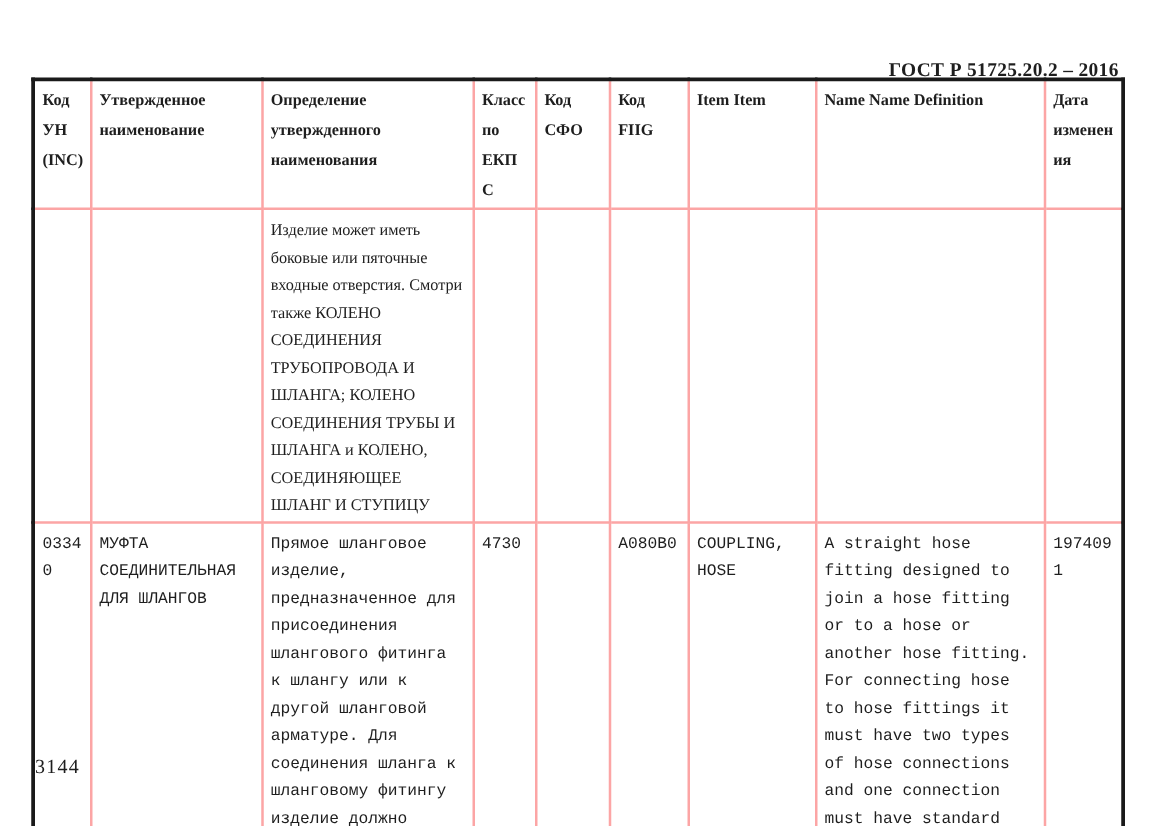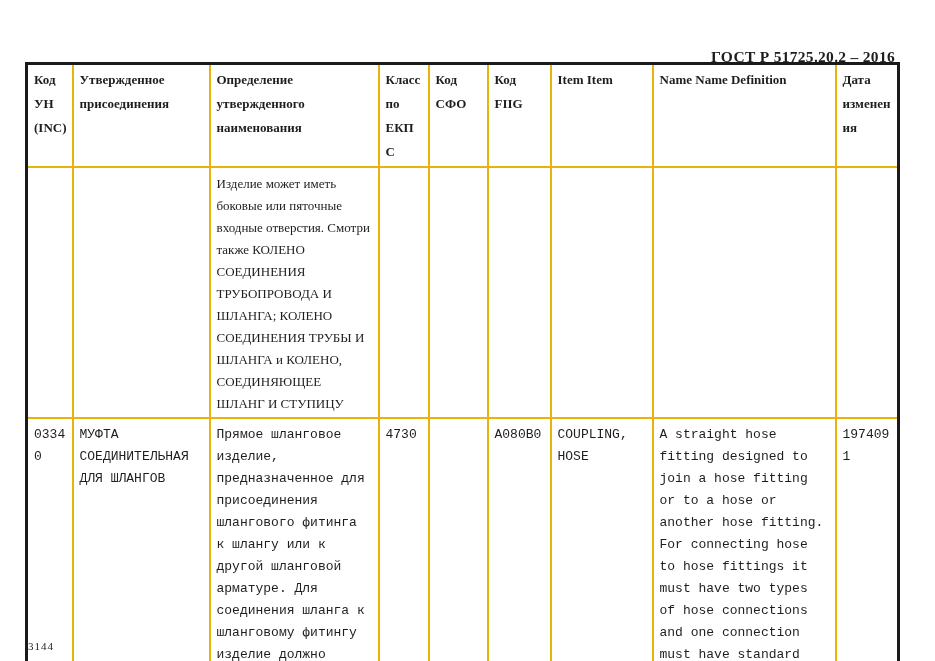--- a/index.html
+++ b/index.html
@@ -22,21 +22,21 @@
 
   table.catalog {
     position: absolute;
     left: 25px; top: 62px;
     width: 872px;
     border-collapse: collapse;
     table-layout: fixed;
     border: 3px solid #1a1a1a;
   }
   table.catalog th, table.catalog td {
-    border: 2px solid #eab308;
+    border: 2px solid #fca5a5;
     vertical-align: top;
     text-align: left;
     font-size: 13px;
     overflow-wrap: break-word;
   }
   table.catalog th {
     font-weight: bold;
     line-height: 24px;
     padding: 3px 5px 2px 6px;
   }
@@ -45,22 +45,22 @@
     line-height: 22px;
     padding: 5px 5px 2px 6px;
   }
   tr.header-row   { height: 76px; }
   tr.row-cont     { height: 208px; }
   tr.row-main     { height: 212px; font-family: Liberation Mono, monospace; }
   td.cell-def     { padding-left: 8px; padding-right: 8px; }
 
   .page-number {
     position: absolute;
-    left: 28px; top: 640px;
-    font-size: 11px;
+    left: 28px; top: 605px;
+    font-size: 16px;
     letter-spacing: 1px;
   }
 </style>
 </head>
 <body>
 
 <div class="page">
 
   <div class="doc-header">ГОСТ Р 51725.20.2 – 2016</div>
 
@@ -72,21 +72,21 @@
       <col style="width:50px">
       <col style="width:59px">
       <col style="width:63px">
       <col style="width:102px">
       <col style="width:183px">
       <col style="width:63px">
     </colgroup>
     <thead>
       <tr class="header-row">
         <th>Код УН (INC)</th>
-        <th>Утвержденное присоединения</th>
+        <th>Утвержденное наименование</th>
         <th>Определение утвержденного наименования</th>
         <th>Класс по ЕКПС</th>
         <th>Код СФО</th>
         <th>Код FIIG</th>
         <th>Item Item</th>
         <th>Name Name Definition</th>
         <th>Дата изменения</th>
       </tr>
     </thead>
     <tbody>

